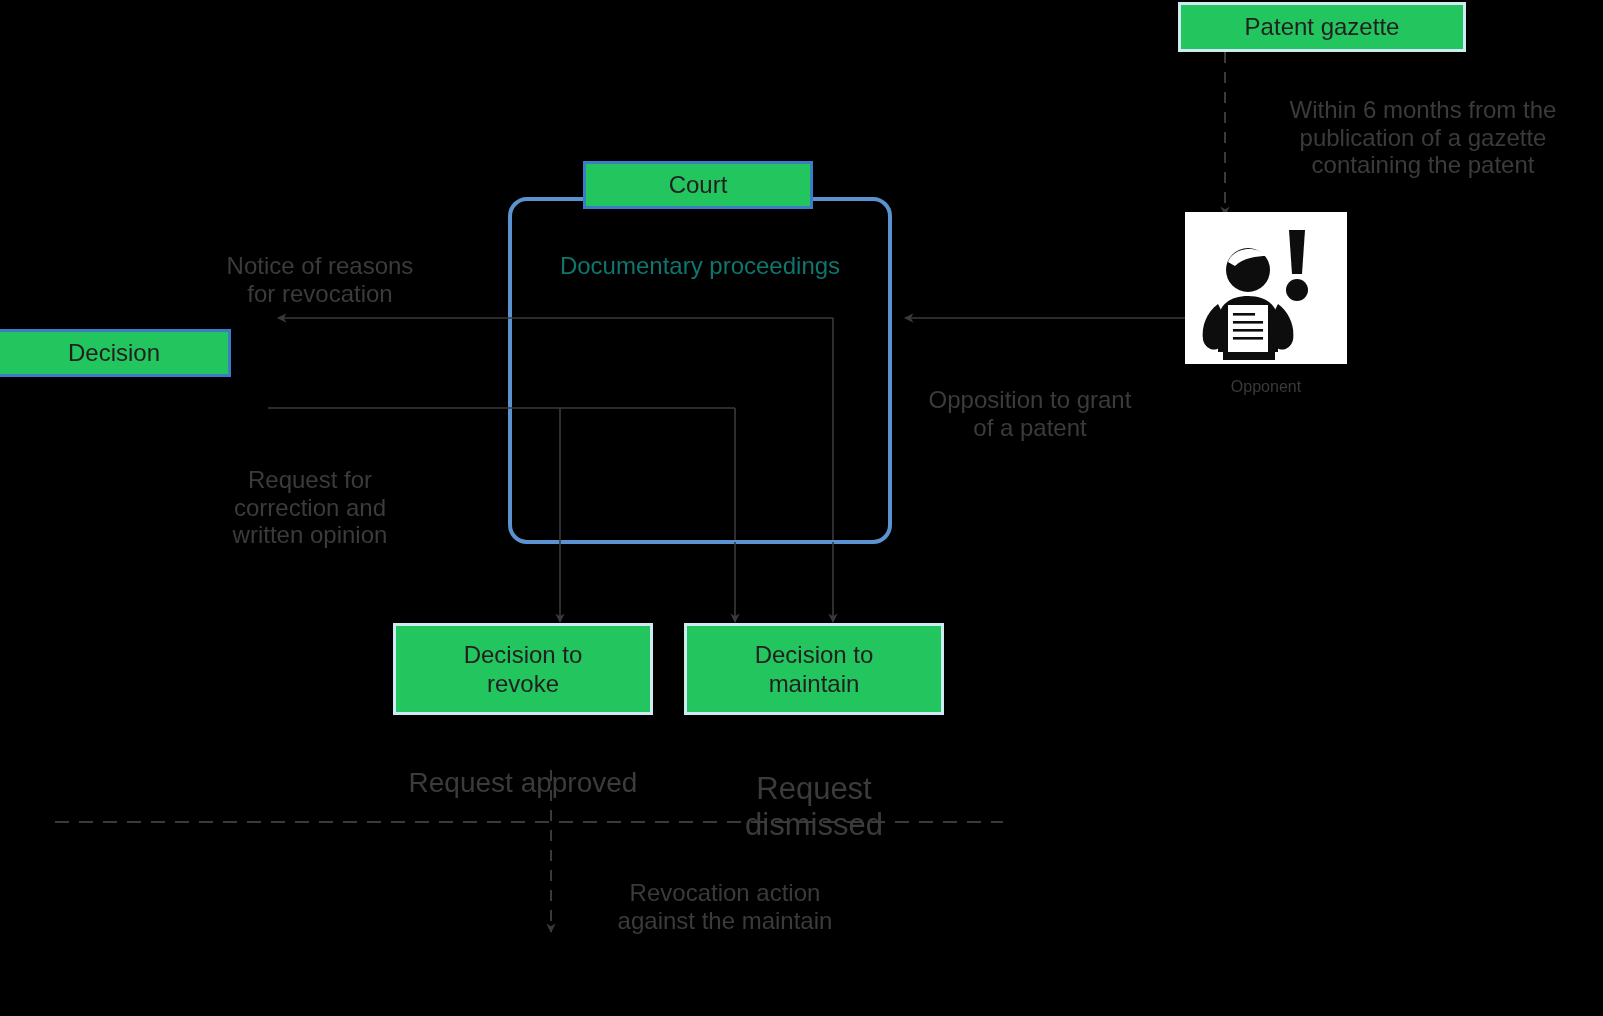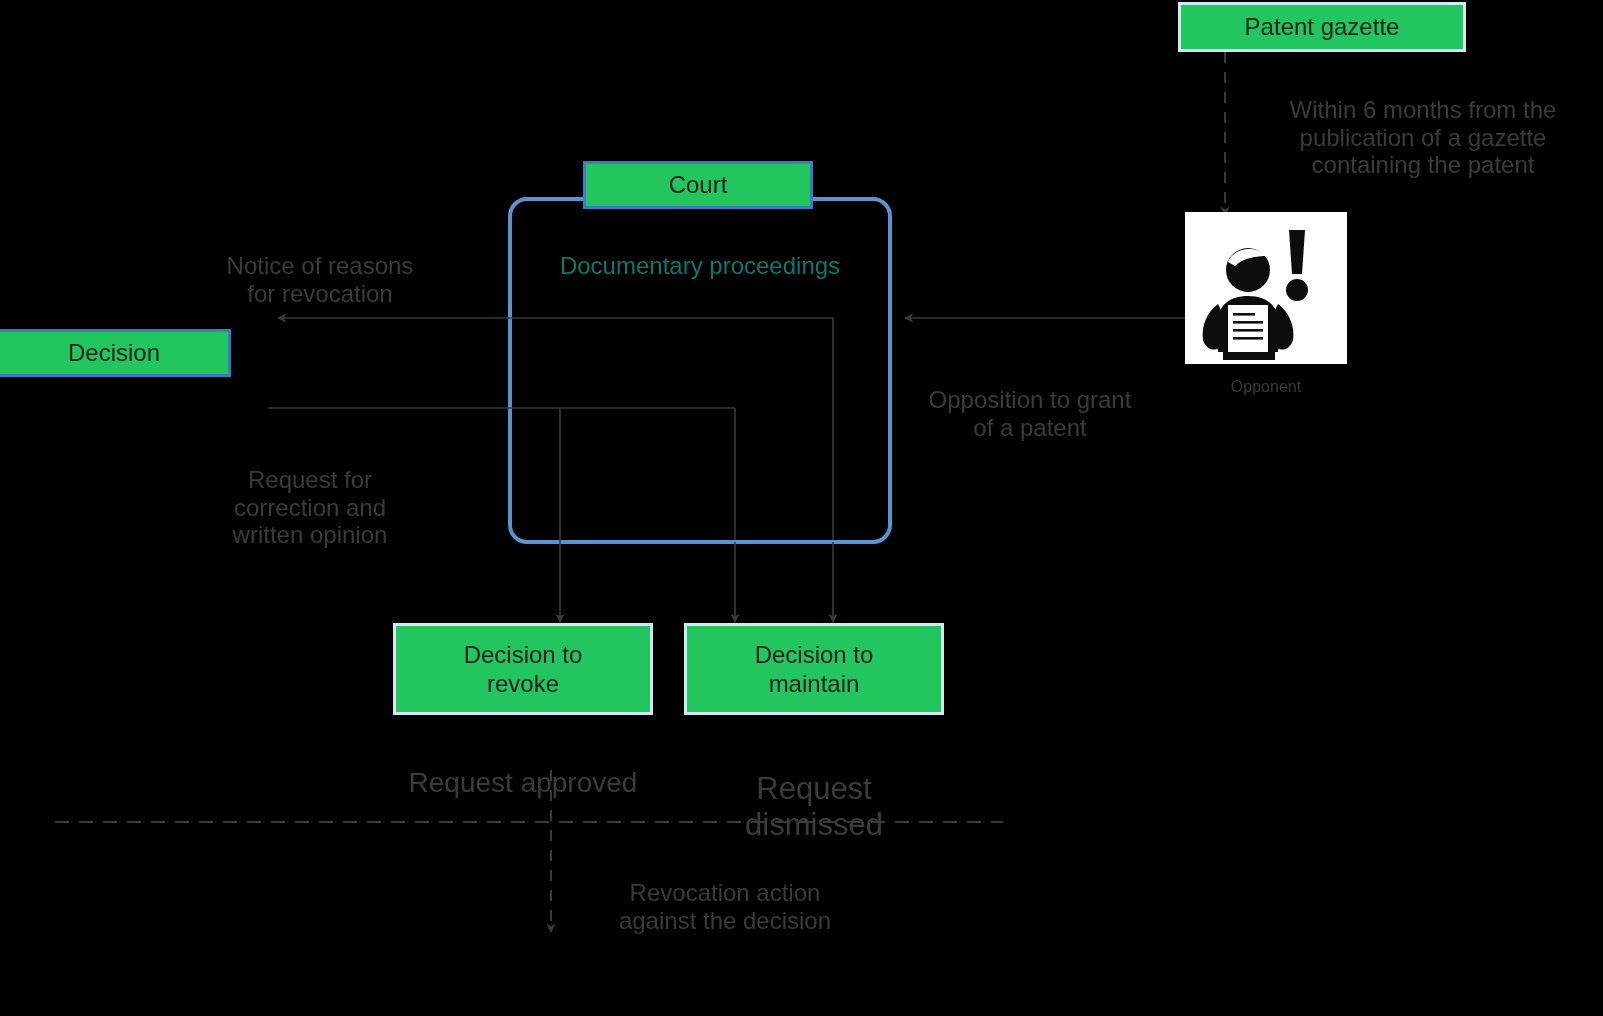--- a/index.html
+++ b/index.html
@@ -188,16 +188,16 @@
   <div class="edge-label" style="left:393px; top:735px; width:260px; font-size:28px;">
     <span>Request approved</span>
   </div>
 
   <div class="edge-label" style="left:684px; top:735px; width:260px; font-size:31px;">
     <span>Request dismissed</span>
   </div>
 
   <div class="edge-label" style="left:580px; top:851px; width:290px; font-size:24px;">
     <span>Revocation action
-against the decision</span>
+against the maintain</span>
   </div>
 
 </div>
 
 </body></html>

